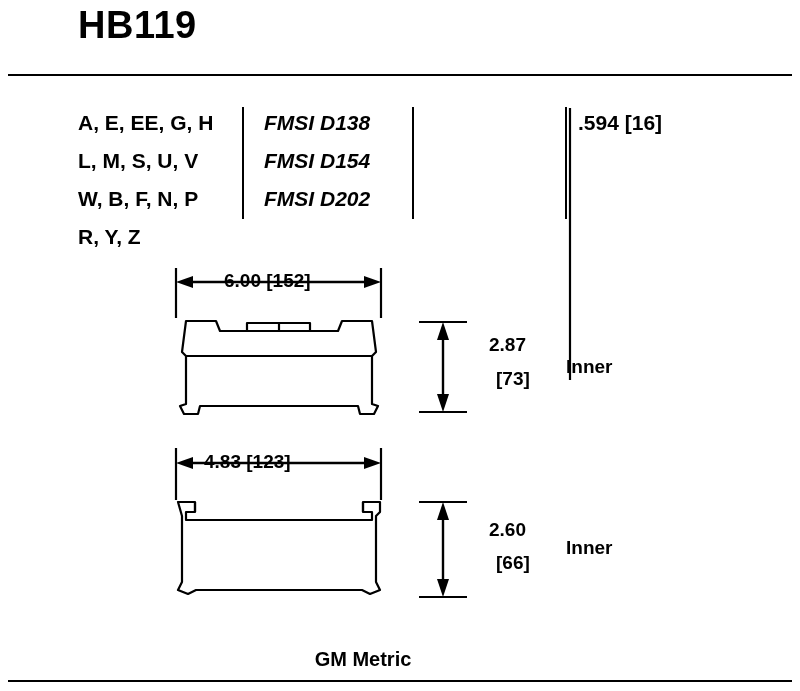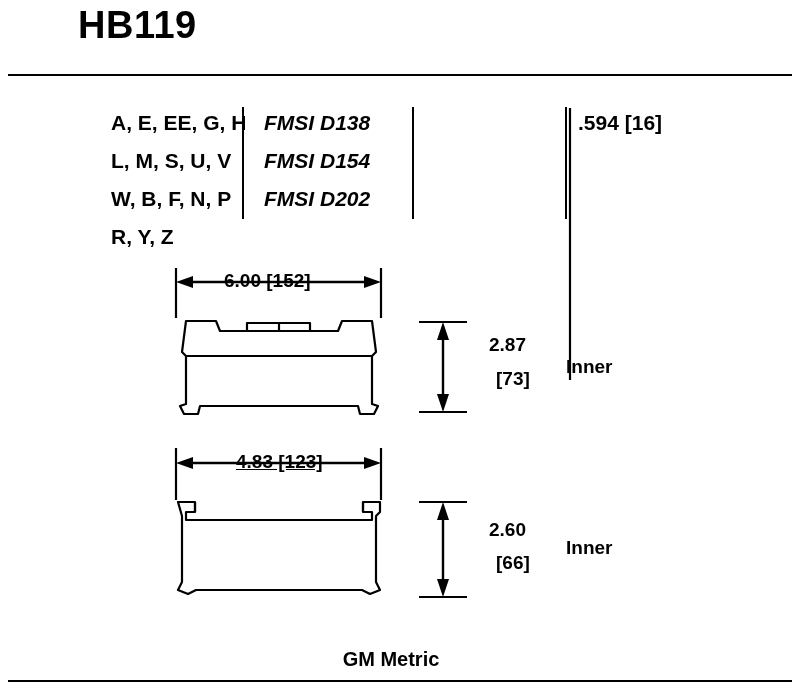--- a/index.html
+++ b/index.html
@@ -47,21 +47,20 @@
     left: 78px;
     top: 104px;
     width: 640px;
     height: 148px;
   }
   .col-codes {
     position: absolute;
     left: 0;
     top: 0;
     width: 160px;
-    margin-left: 33px;
   }
   .col-codes .row {
     font-size: 21px;
     font-weight: bold;
     line-height: 38px;
     height: 38px;
     white-space: nowrap;
   }
   .vdiv {
     position: absolute;
@@ -111,21 +110,20 @@
     text-align: right;
   }
   .footer-text {
     position: absolute;
     left: 0;
     top: 648px;
     width: 726px;
     text-align: center;
     font-size: 20px;
     font-weight: bold;
-    padding-left: 28px;
   }
   svg { position: absolute; left: 0; top: 0; overflow: visible; }
   .pad-fill { fill: #ffffff; stroke: #000000; stroke-width: 2.2; stroke-linejoin: round; }
   .pad-line { stroke: #000000; stroke-width: 2.2; fill: none; }
   .arrow-line { stroke: #000000; stroke-width: 2.4; fill: none; }
   .ext-line { stroke: #000000; stroke-width: 2.2; fill: none; }
 </style>
 </head>
 <body>
 
@@ -253,19 +251,19 @@
       <polygon points="443,502 437,520 449,520" fill="#000"></polygon>
       <polygon points="443,597 437,579 449,579" fill="#000"></polygon>
     </g>
   </svg>
 
   <div class="dim-text" style="left:224px; top:270px;">6.00 [152]</div>
   <div class="dim-text" style="left:489px; top:334px;">2.87</div>
   <div class="dim-text" style="left:496px; top:368px;">[73]</div>
   <div class="label-text" style="left:566px; top:356px;">Inner</div>
 
-  <div class="dim-text" style="left:236px; top:451px;text-decoration:underline;">4.83 [123]</div>
+  <div class="dim-text" style="left:204px; top:451px;">4.83 [123]</div>
   <div class="dim-text" style="left:489px; top:519px;">2.60</div>
   <div class="dim-text" style="left:496px; top:552px;">[66]</div>
   <div class="label-text" style="left:566px; top:537px;">Inner</div>
 
   <div class="footer-text">GM Metric</div>
 </div>
 
 </body></html>

